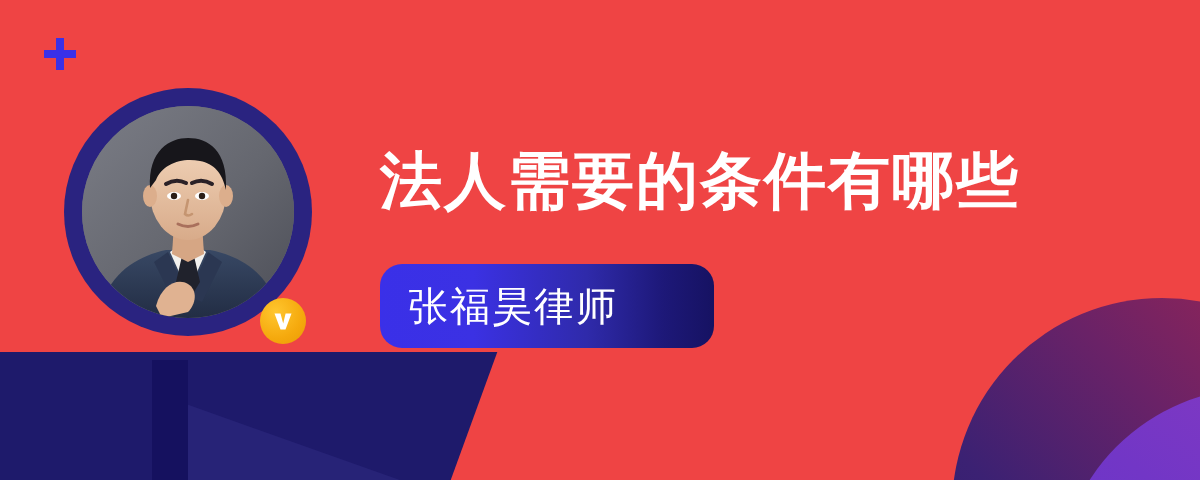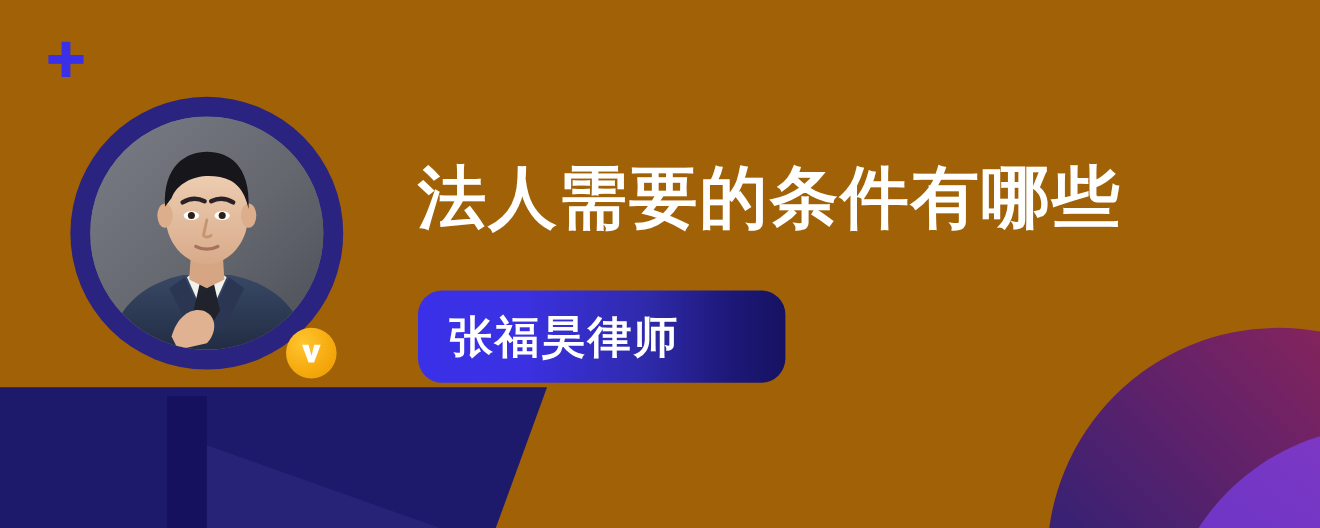--- a/index.html
+++ b/index.html
@@ -5,21 +5,21 @@
   html, body {
     margin: 0;
     padding: 0;
     background: #0f0c3f;
   }
   #banner {
     position: relative;
     width: 1200px;
     height: 480px;
     overflow: hidden;
-    background: #a16207;
+    background: #ef4444;
     font-family: "Liberation Sans", "DejaVu Sans", sans-serif;
   }
 
   
   .bg-layer { position: absolute; inset: 0; overflow: hidden; }
 
   
   .shape-band {
     position: absolute;
     left: -170px;
@@ -148,21 +148,21 @@
     height: 84px;
     width: 334px;
     border-radius: 22px;
     background: linear-gradient(90deg, #3a30e8 0%, #3b31e3 28%, #2f2aaa 62%, #1d1878 85%, #161262 100%);
     display: flex;
     align-items: center;
   }
   .author-pill .author-name {
     color: #ffffff;
     font-size: 40px;
-    font-weight: bold;
+    font-weight: normal;
     letter-spacing: 2px;
     margin-left: 28px;
     white-space: nowrap;
   }
 </style>
 </head>
 <body>
 
 <div id="banner">
 

